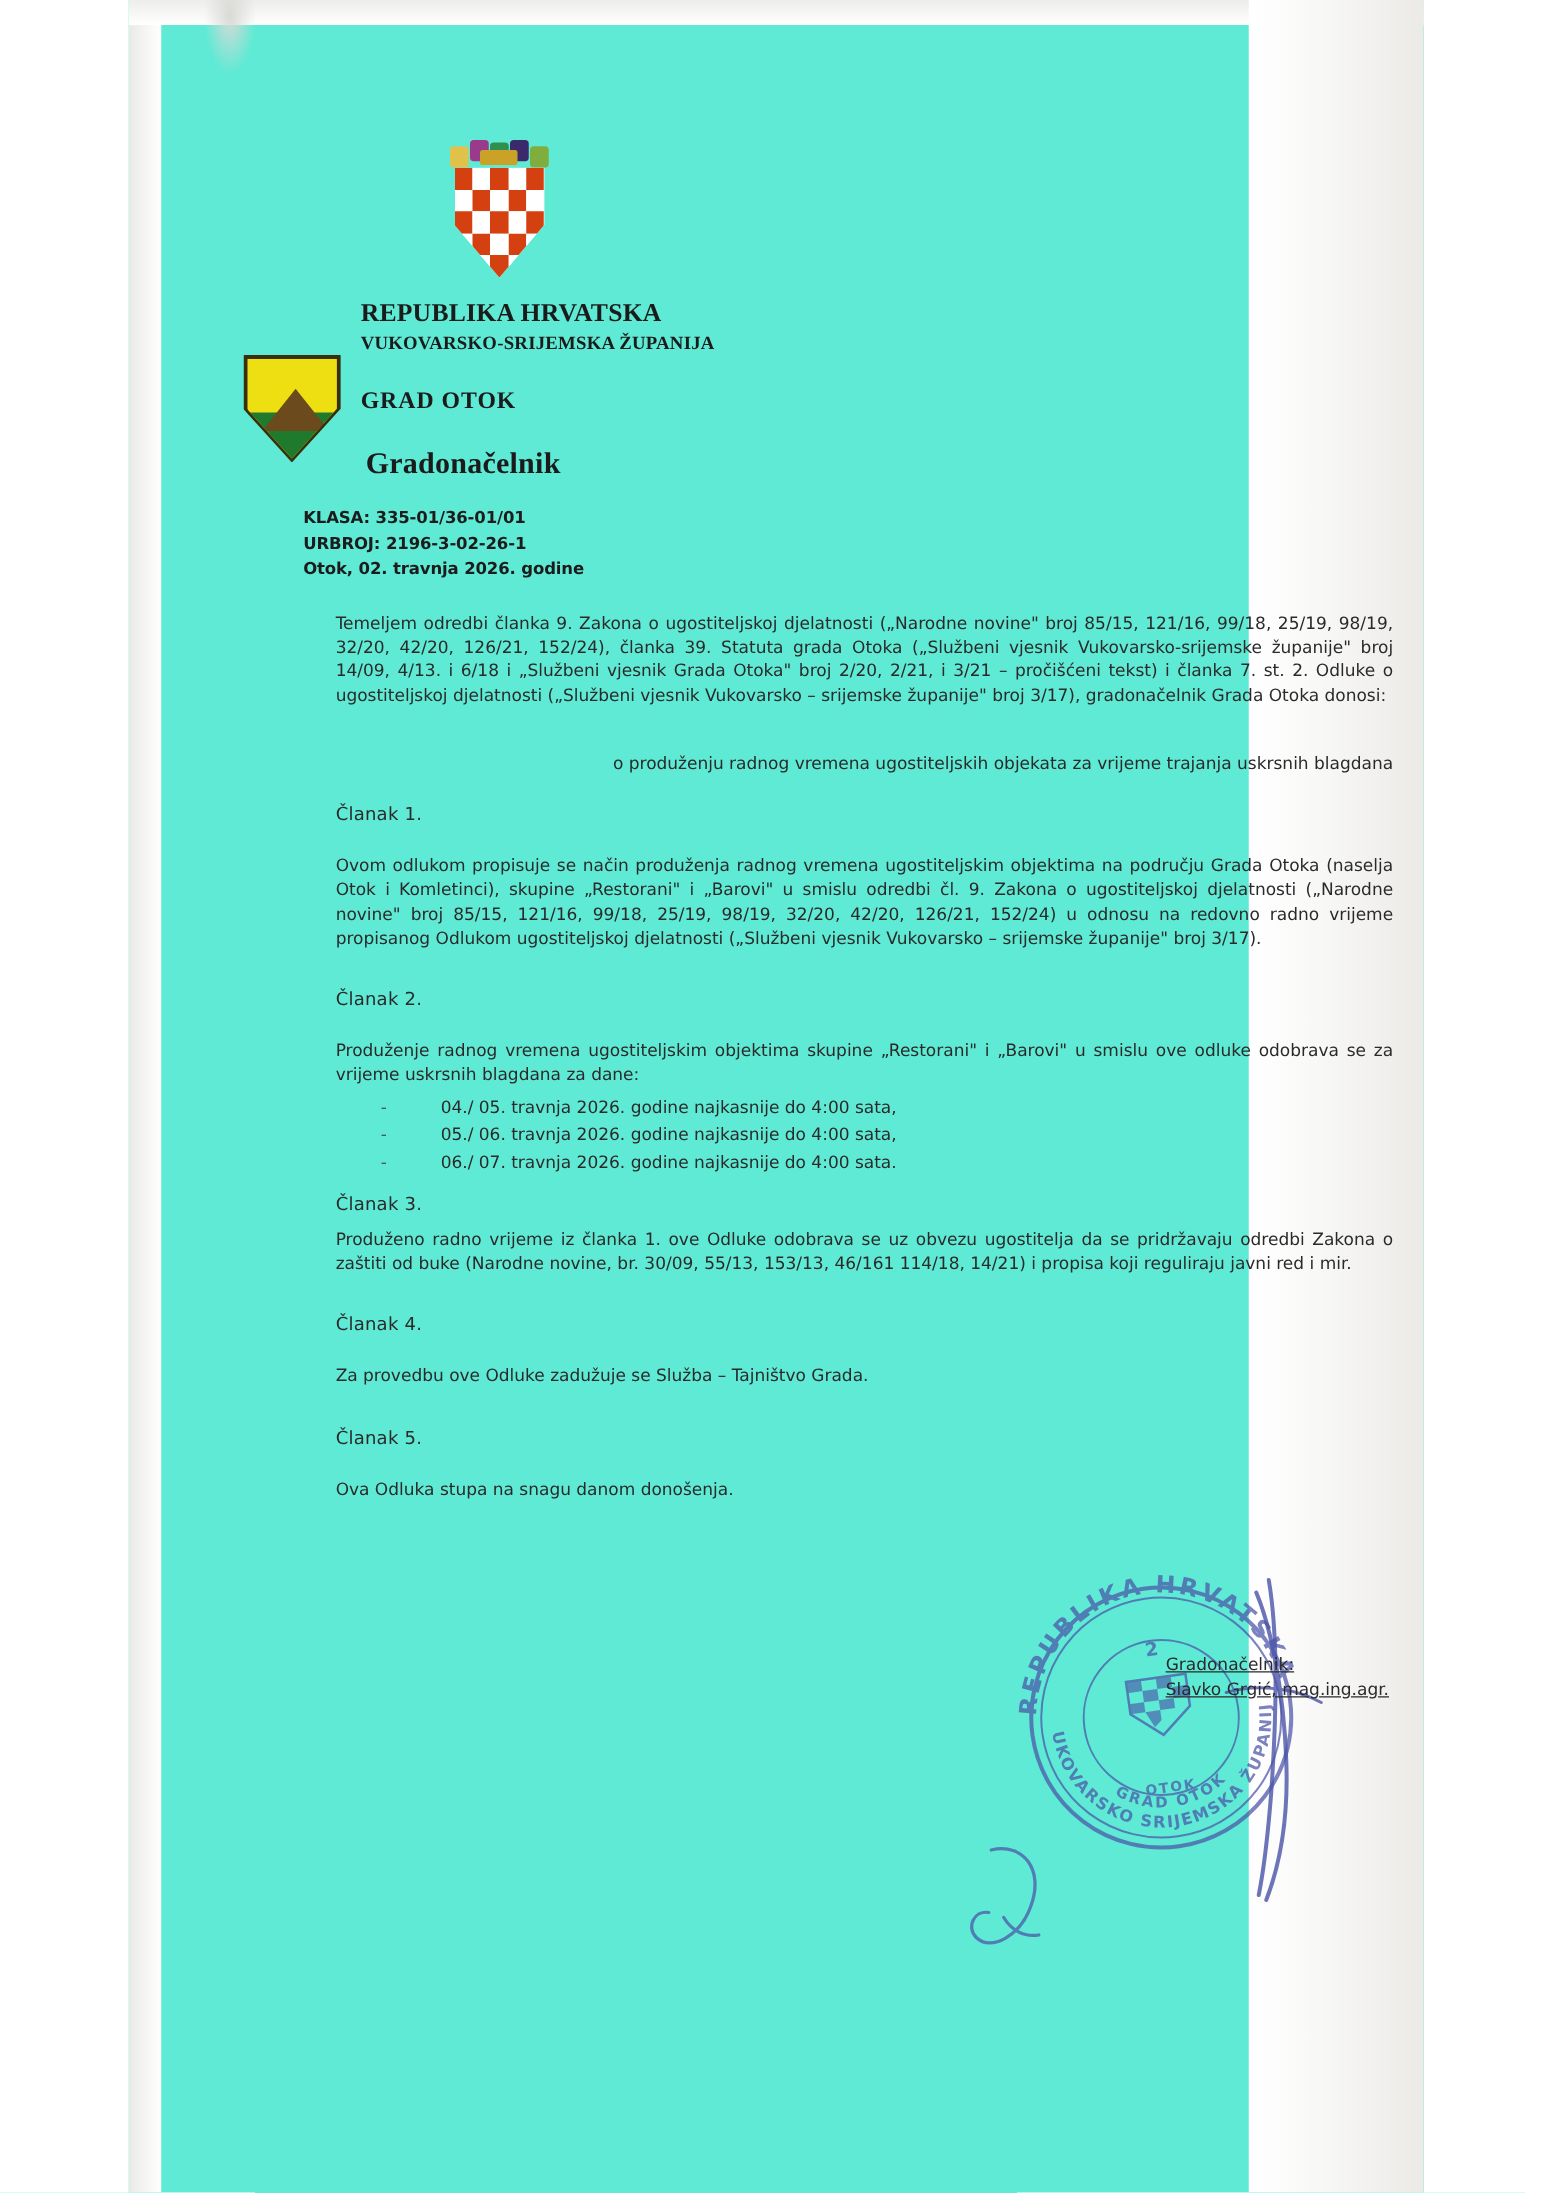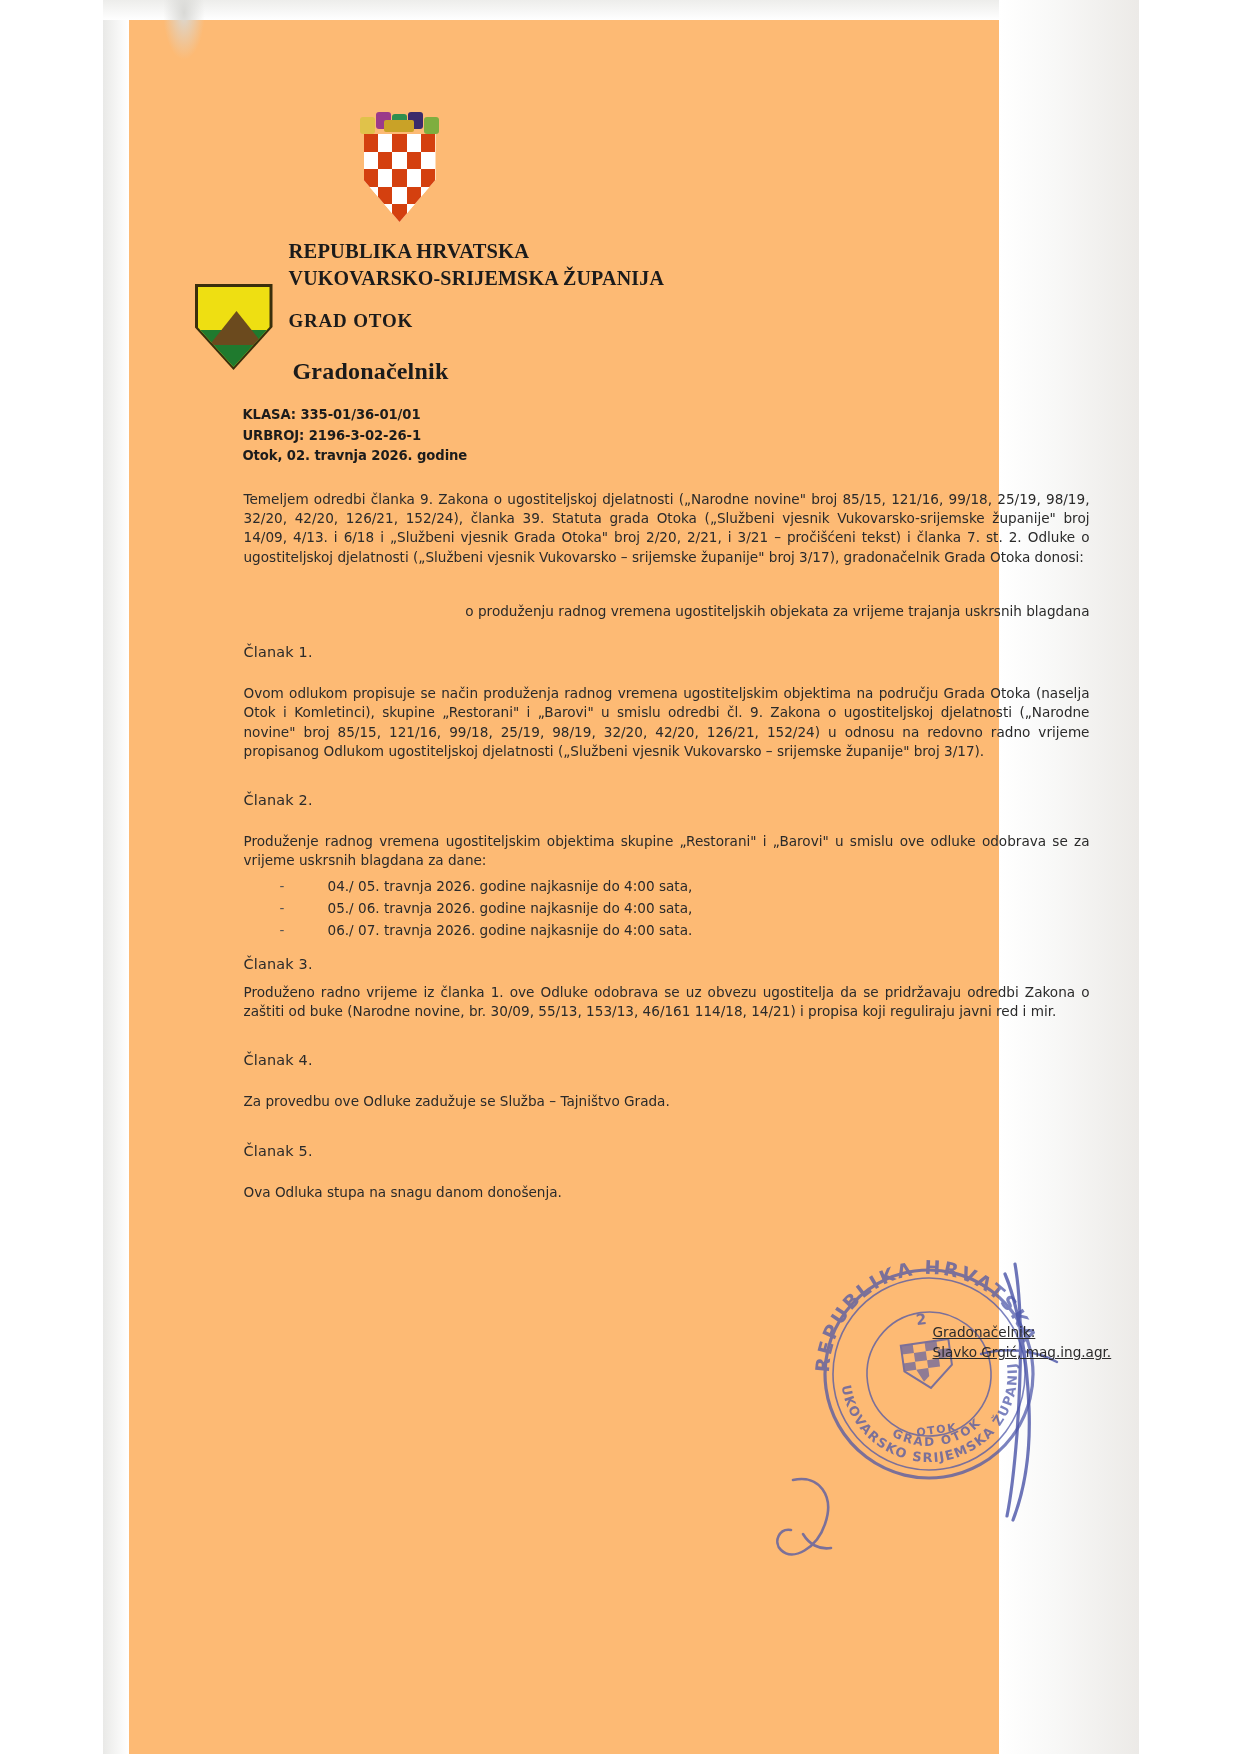--- a/index.html
+++ b/index.html
@@ -5,21 +5,21 @@
   html, body {
     margin: 0;
     padding: 0;
     background: #ffffff;
   }
   .page {
     position: relative;
     width: 1036px;
     height: 1754px;
     margin: 0 auto;
-    background: #fdba74;
+    background: #5eead4;
     overflow: hidden;
     font-family: "DejaVu Sans", sans-serif;
   }
   
   .scan-edge-left {
     position: absolute;
     left: 0; top: 0;
     width: 26px; height: 1754px;
     background: linear-gradient(to right, #e9e9e7 0%, #f6f6f5 55%, #ffffff 100%);
   }
@@ -112,21 +112,21 @@
   
   .hdr {
     position: absolute;
     left: 186px;
     font-family: "Liberation Serif", serif;
     color: #1b1b1b;
     font-weight: bold;
     letter-spacing: 0.2px;
   }
   .hdr-rh   { top: 240px; font-size: 20.5px; }
-  .hdr-vsz  { top: 267px; font-size: 20px; }
+  .hdr-vsz  { top: 267px; font-size: 15px; }
   .hdr-grad { top: 310px; font-size: 19px; letter-spacing: 0.8px; }
   .hdr-gradonacelnik { top: 358px; left: 190px; font-size: 24px; }
 
   
   .klasa-block {
     position: absolute;
     left: 140px; top: 405px;
     font-family: "DejaVu Sans", sans-serif;
     font-weight: bold;
     font-size: 13.2px;
@@ -282,21 +282,21 @@
   <div class="hdr hdr-vsz">VUKOVARSKO-SRIJEMSKA ŽUPANIJA</div>
   <div class="hdr hdr-grad">GRAD OTOK</div>
   <div class="hdr hdr-gradonacelnik">Gradonačelnik</div>
 
   <div class="klasa-block">
     <div>KLASA: 335-01/36-01/01</div>
     <div>URBROJ:  2196-3-02-26-1</div>
     <div>Otok, 02. travnja 2026. godine</div>
   </div>
 
-  <div class="body-wrap" style="top:490px;">
+  <div class="body-wrap" style="top:490px;margin-left:25px;">
 
     <p class="just">Temeljem odredbi članka 9. Zakona o ugostiteljskoj djelatnosti („Narodne novine" broj 85/15, 121/16, 99/18, 25/19, 98/19, 32/20, 42/20, 126/21, 152/24), članka 39. Statuta grada Otoka („Službeni vjesnik Vukovarsko-srijemske županije" broj 14/09, 4/13. i 6/18 i „Službeni vjesnik Grada Otoka" broj 2/20, 2/21, i 3/21 – pročišćeni tekst) i članka 7. st. 2. Odluke o ugostiteljskoj djelatnosti  („Službeni vjesnik  Vukovarsko – srijemske županije" broj 3/17), gradonačelnik Grada Otoka donosi:</p>
 
     <div class="gap-lg"></div>
     <div class="odluku-sub">o produženju radnog vremena ugostiteljskih objekata za vrijeme trajanja uskrsnih blagdana</div>
 
     <div class="gap-md"></div>
     <div class="clanak">Članak 1.</div>
     <div class="gap-md"></div>
     <p class="just">Ovom odlukom propisuje se način produženja radnog vremena ugostiteljskim objektima na području Grada Otoka (naselja Otok i Komletinci), skupine „Restorani" i „Barovi" u smislu odredbi čl. 9. Zakona o ugostiteljskoj djelatnosti („Narodne novine" broj 85/15, 121/16, 99/18, 25/19, 98/19, 32/20, 42/20, 126/21, 152/24) u odnosu na redovno radno vrijeme propisanog Odlukom ugostiteljskoj djelatnosti („Službeni vjesnik  Vukovarsko – srijemske županije" broj 3/17).</p>

